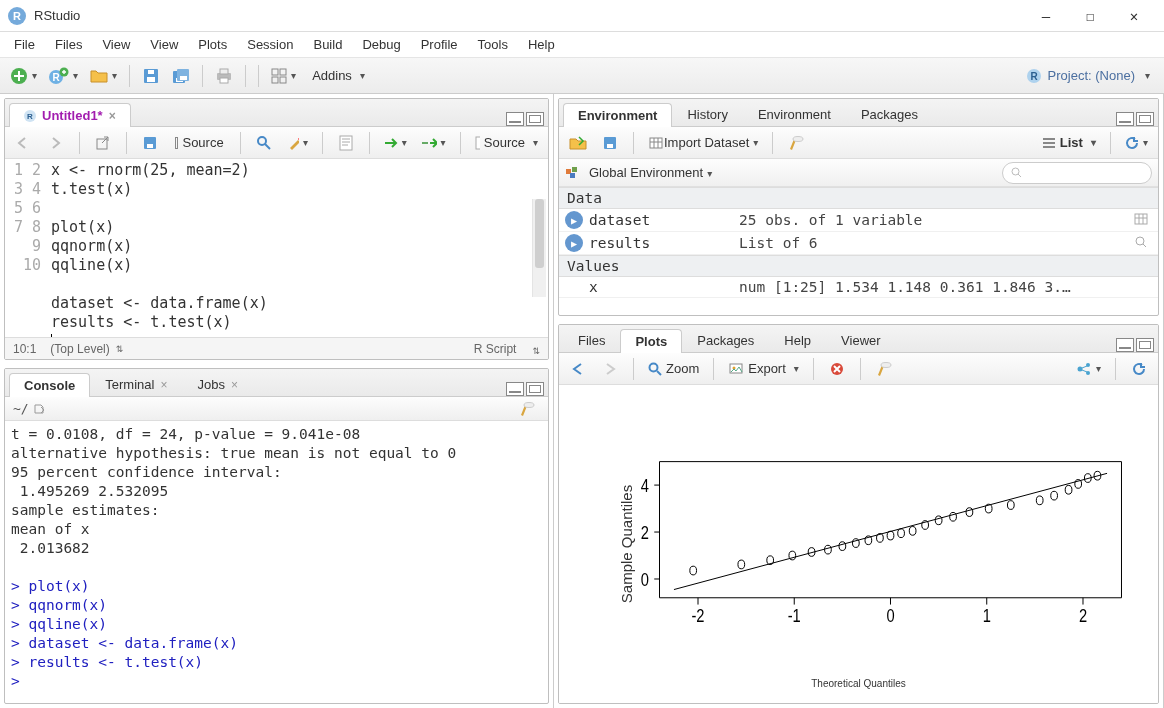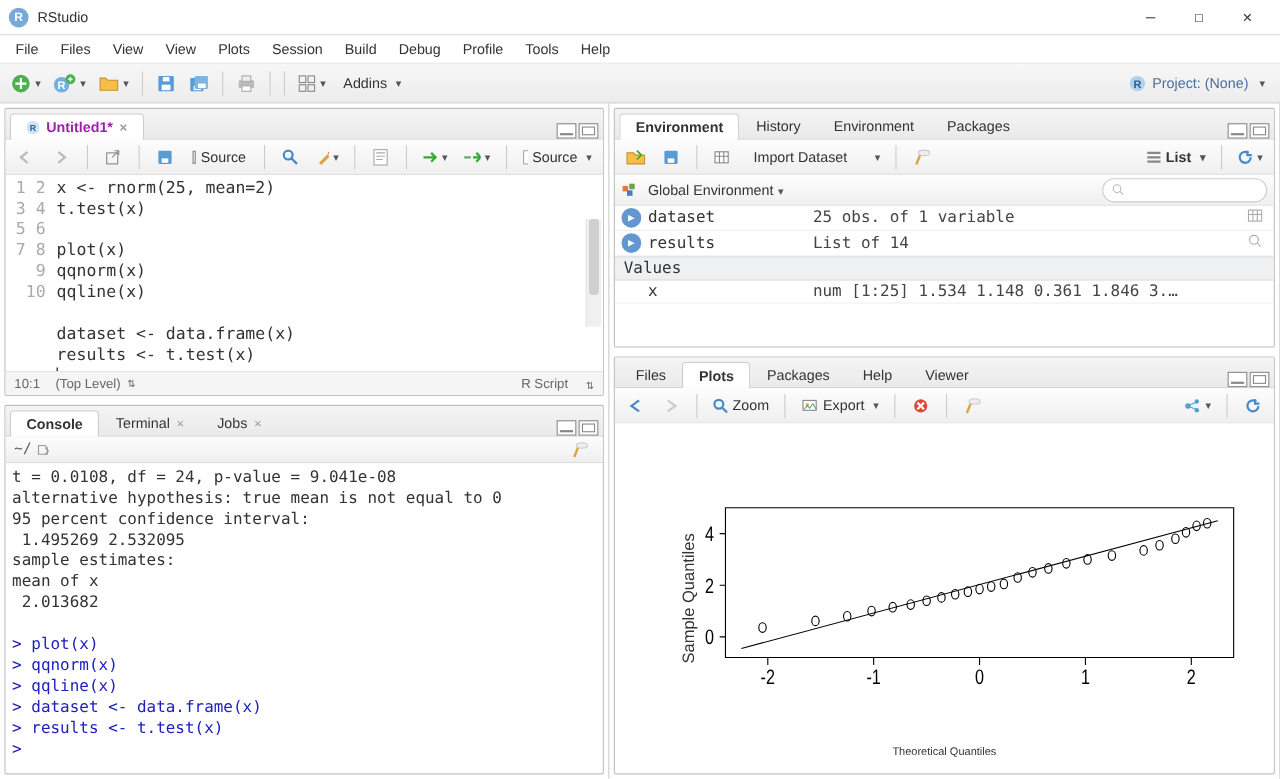--- a/index.html
+++ b/index.html
@@ -364,21 +364,21 @@
               <path d="M12 3l4 4-4 4" fill="none" stroke="#3a3" stroke-width="1.5" transform="translate(-2,-2)"></path>
             </svg>
           </div>
         <div class="tbtn">
             <svg width="14" height="14">
               <rect x="1" y="1" width="12" height="12" fill="#5a9bd5" rx="1"></rect>
               <rect x="4" y="8" width="6" height="4" fill="#fff"></rect>
             </svg>
           </div>
         <div class="sep"></div>
-        <div class="tbtn drop-caret" style="gap:21px;">
+        <div class="tbtn drop-caret" style="gap:0;">
           <svg width="16" height="14">
               <rect x="2" y="2" width="12" height="10" fill="#fff" stroke="#888"></rect>
               <path d="M2 6h12M6 2v10M10 2v10" stroke="#888"></path>
             </svg>
           <span>Import Dataset</span>
         </div>
         <div class="sep"></div>
         <div class="tbtn">
             <svg width="18" height="16">
               <path d="M3 14l4-10 2 1-4 10z" fill="#d9a640"></path>
@@ -408,33 +408,34 @@
           </svg>
         <span class="drop-caret"><span>Global Environment</span></span>
         <div class="searchbox">
           <svg width="11" height="11">
               <circle cx="4.5" cy="4.5" r="3.5" fill="none" stroke="#bbb"></circle>
               <path d="M7 7l3 3" stroke="#bbb"></path>
             </svg>
         </div>
       </div>
       <div class="env-body">
+        <div class="env-section-head">Data</div>
         <div class="env-row">
           <span class="icon">▶</span>
           <span class="name">dataset</span>
           <span class="val">25 obs. of 1 variable</span>
           <span class="trail"><svg width="14" height="12">
                 <rect x="1" y="1" width="12" height="10" fill="none" stroke="#aaa"></rect>
                 <path d="M1 5h12M5 1v10M9 1v10" stroke="#aaa"></path>
               </svg></span>
         </div>
         <div class="env-row">
           <span class="icon">▶</span>
           <span class="name">results</span>
-          <span class="val">List of 14</span>
+          <span class="val">List of 6</span>
           <span class="trail"><svg width="12" height="12">
                 <circle cx="5" cy="5" r="4" fill="none" stroke="#aaa"></circle>
                 <path d="M8 8l3 3" stroke="#aaa"></path>
               </svg></span>
         </div>
         <div class="env-section-head">Values</div>
         <div class="env-row">
           <span style="width:24px"></span>
           <span class="name">x</span>
           <span class="val">num [1:25] 1.534 1.148 0.361 1.846 3.…</span>

